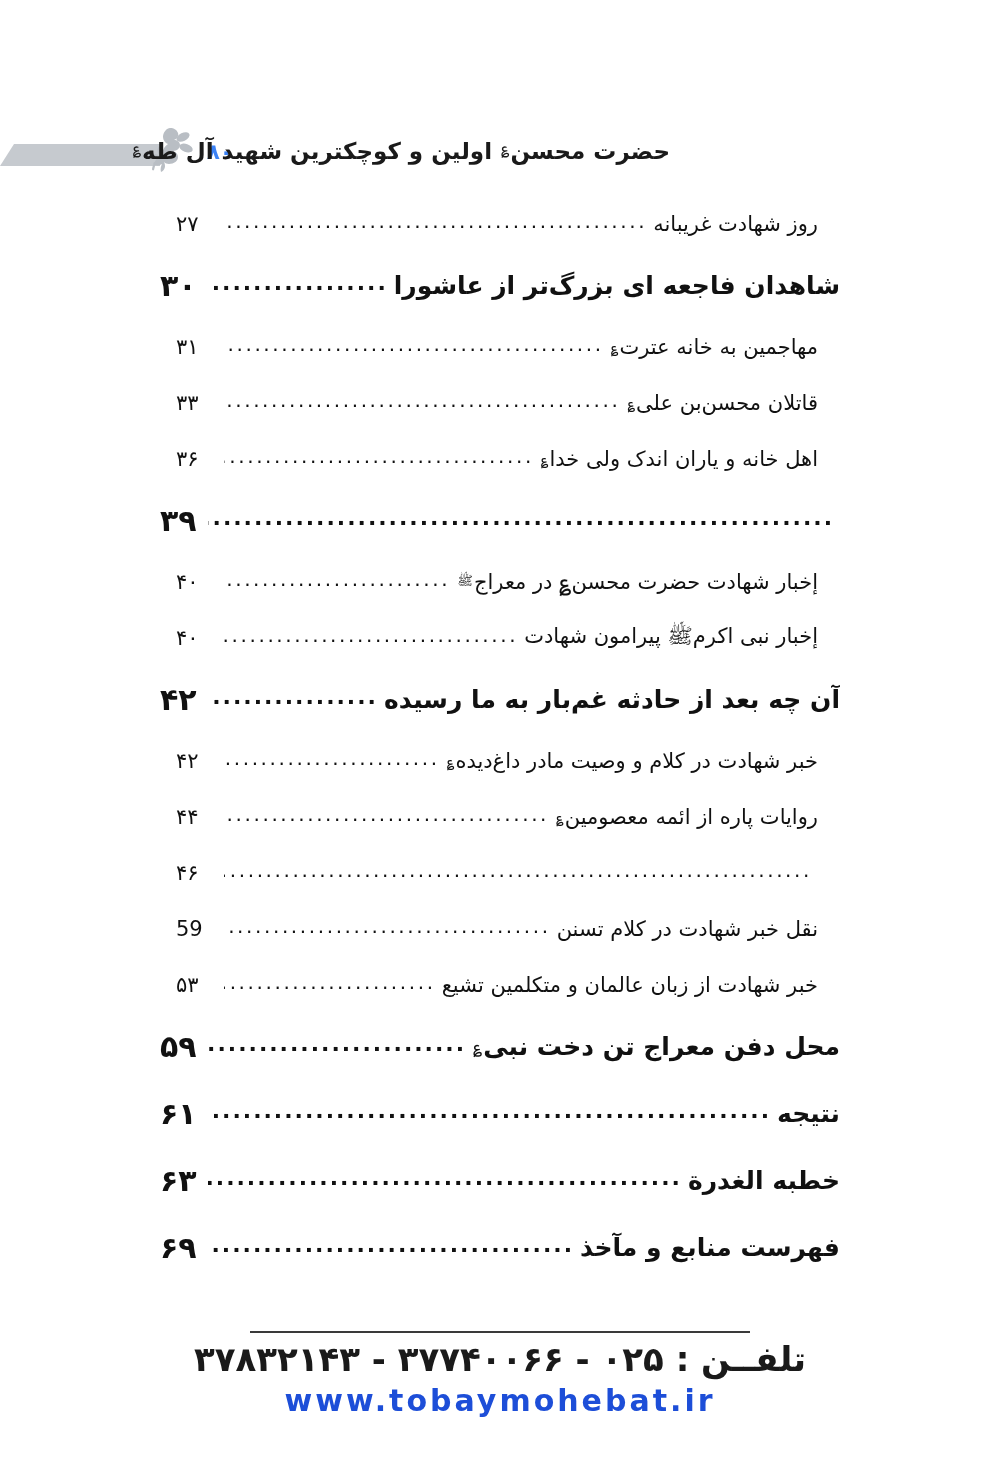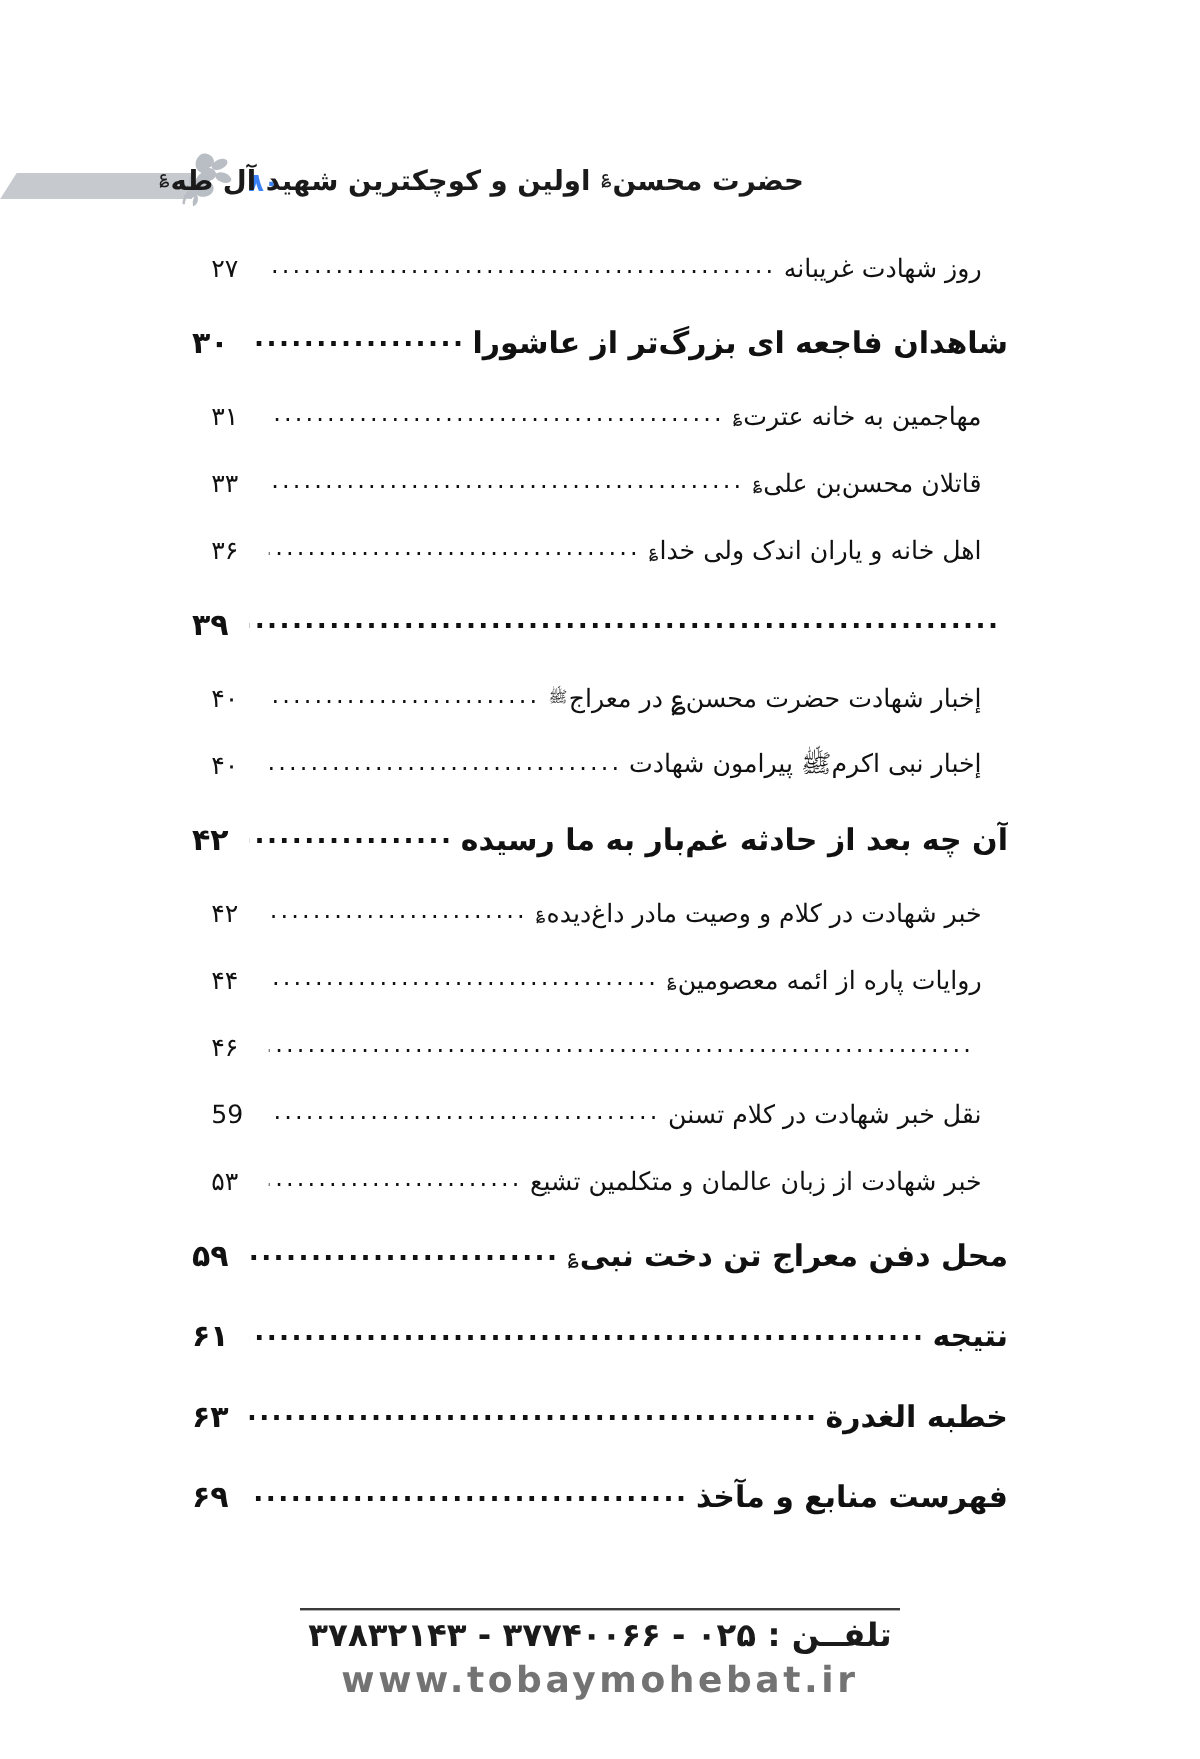--- a/index.html
+++ b/index.html
@@ -135,21 +135,21 @@
     height: 67px;
     align-items: center;
     letter-spacing: 0px;
   }
   .lvl1 .toc-dots {
     letter-spacing: 2px;
     font-weight: 700;
     font-size: 22px;
     top: -3px;
   }
-  .lvl1 .toc-page { font-size: 25px; font-weight: 700; }
+  .lvl1 .toc-page { font-size: 30px; font-weight: 700; }
 
   
   .lvl2 {
     font-size: 21px;
     font-weight: 400;
     height: 56px;
     align-items: center;
     padding-right: 22px;
   }
   .lvl2 .toc-dots {
@@ -168,33 +168,33 @@
     text-align: center;
   }
   .footer-rule {
     width: 500px;
     height: 2px;
     background: #3a3a3a;
     margin: 0 auto 6px auto;
   }
   .footer-phone {
     direction: rtl;
-    font-size: 27px;
+    font-size: 34px;
     font-weight: 700;
     letter-spacing: 1px;
     color: #1a1a1a;
     margin-bottom: 4px;
   }
   .footer-phone .lbl { letter-spacing: 0px; }
   .footer-site {
     direction: ltr;
     font-size: 30px;
     font-weight: 700;
     letter-spacing: 3px;
-    color: #737373;
+    color: #1d4ed8;
     font-family: "DejaVu Sans", "Liberation Sans", sans-serif;
   }
 </style>
 </head>
 <body>
 
 <div class="page">
 
   <div class="runhead">
     <div class="runhead-banner"></div>

